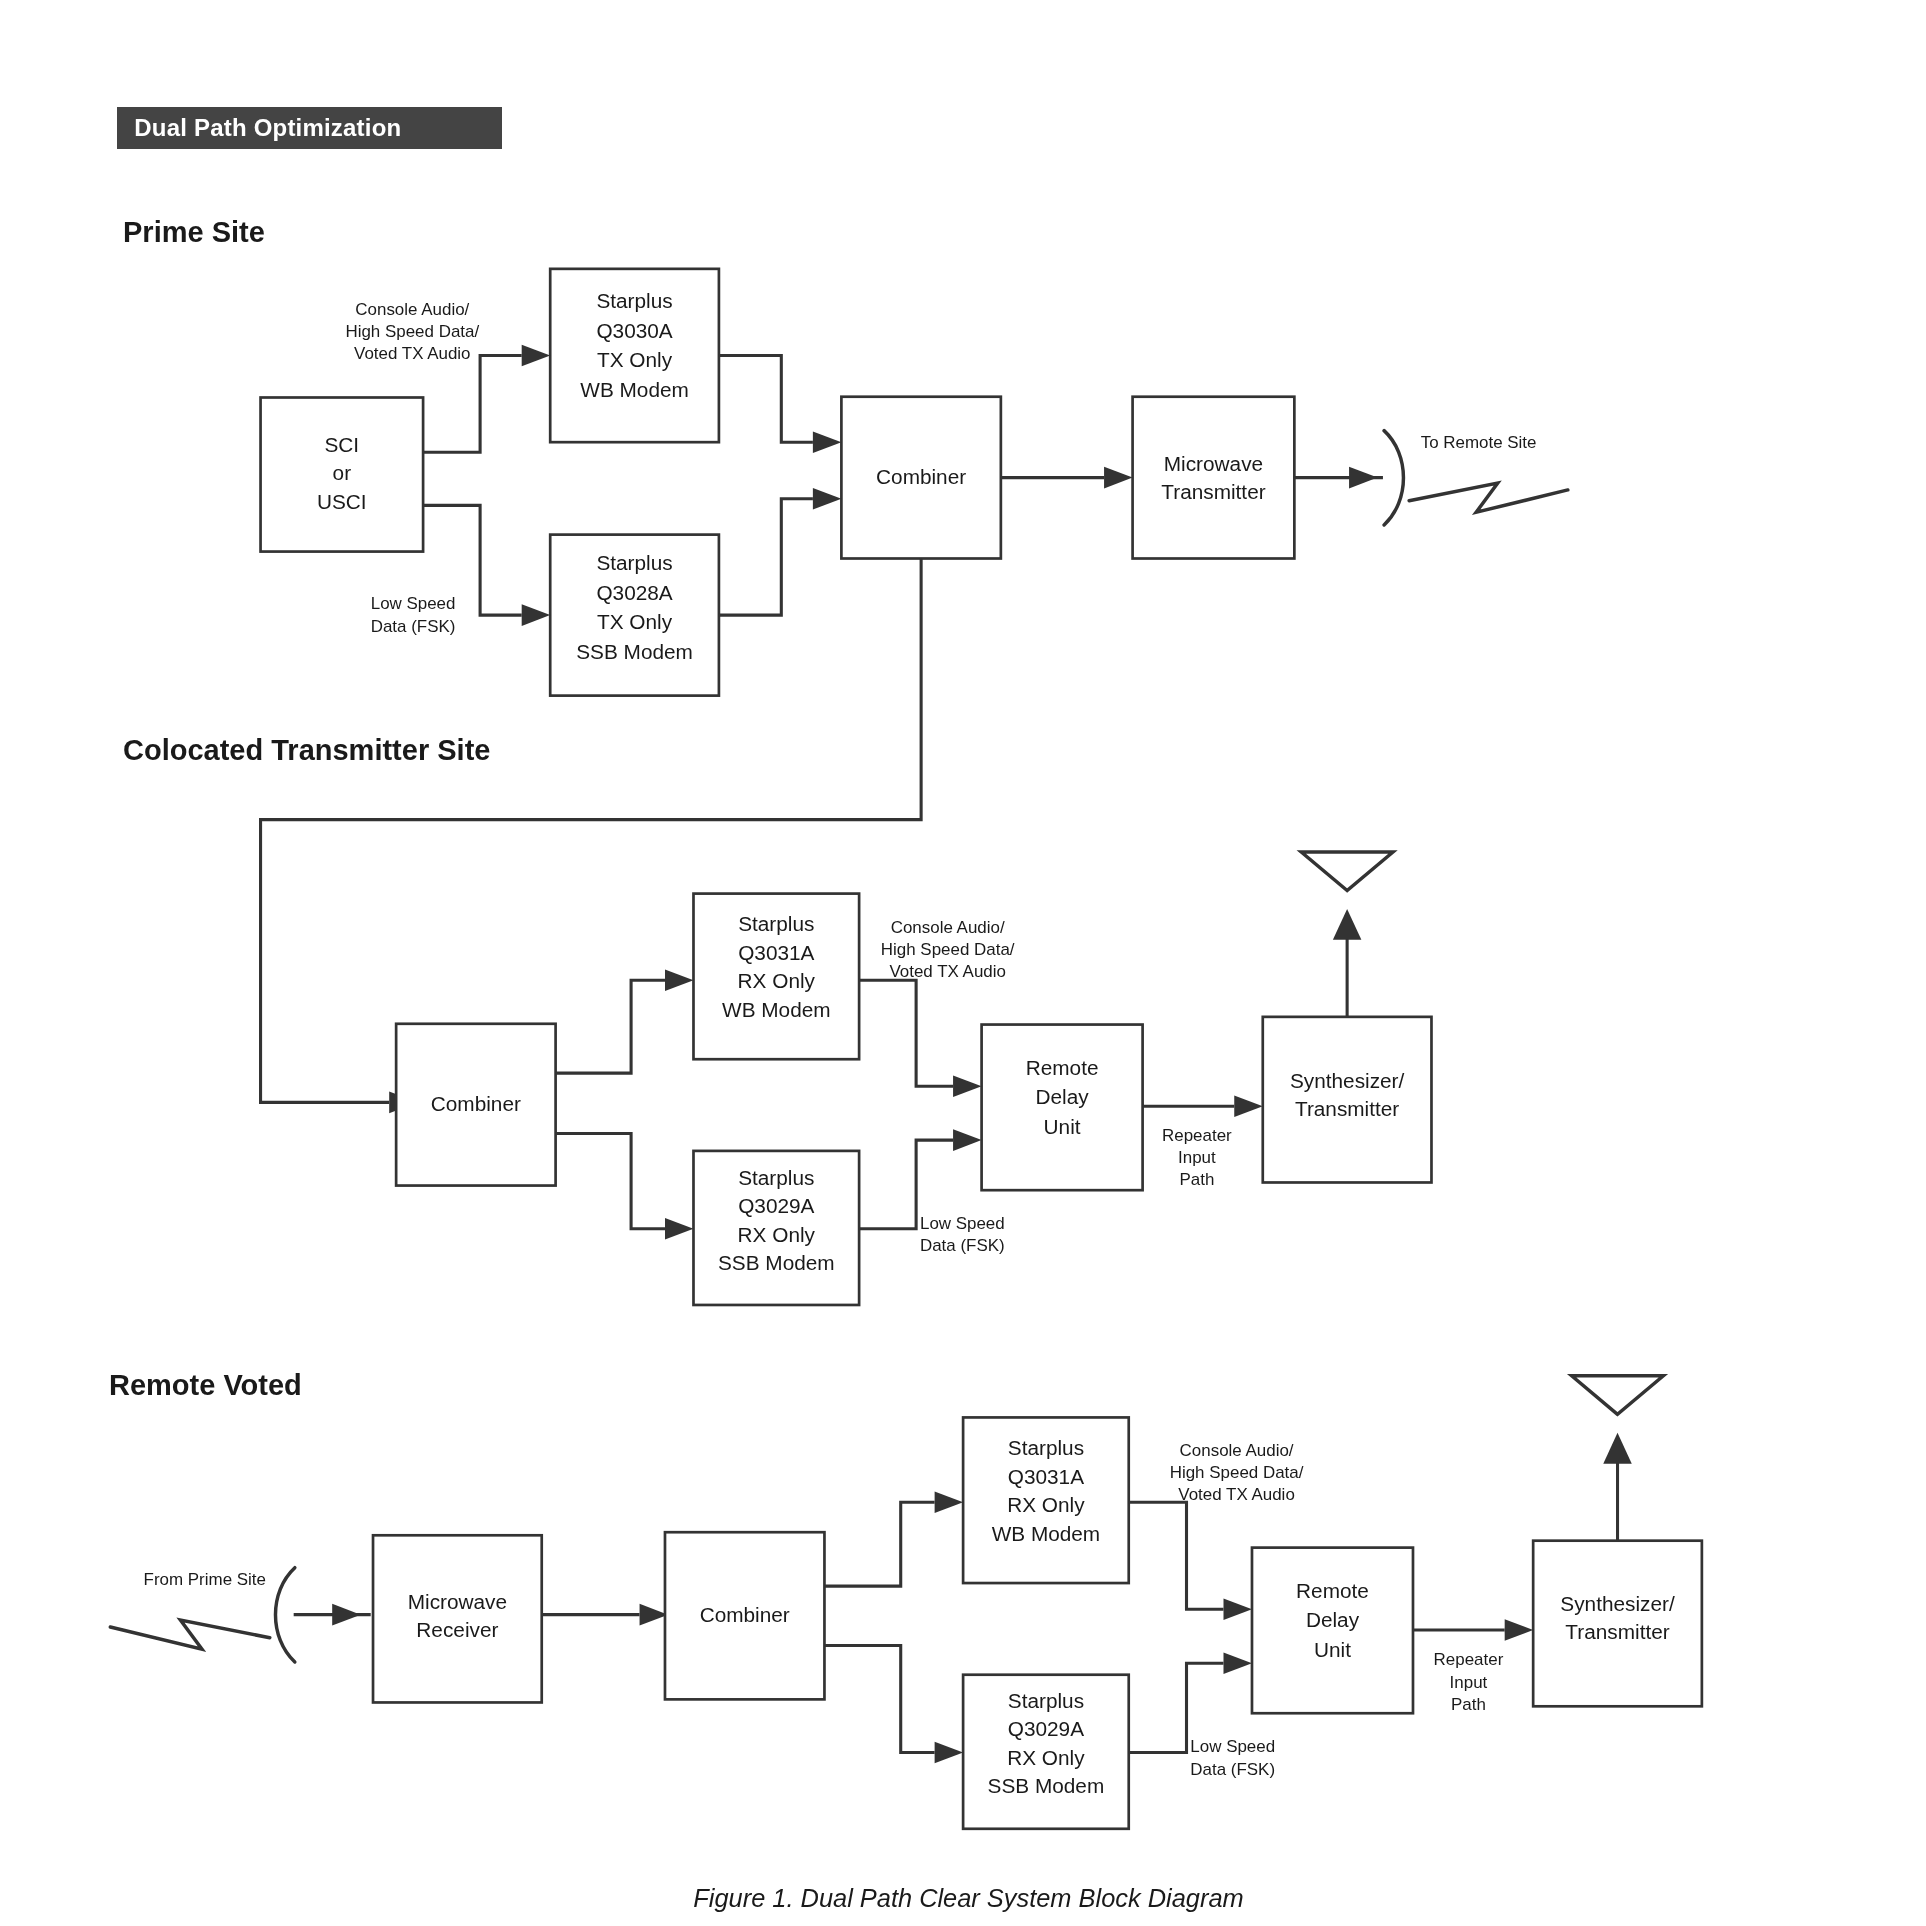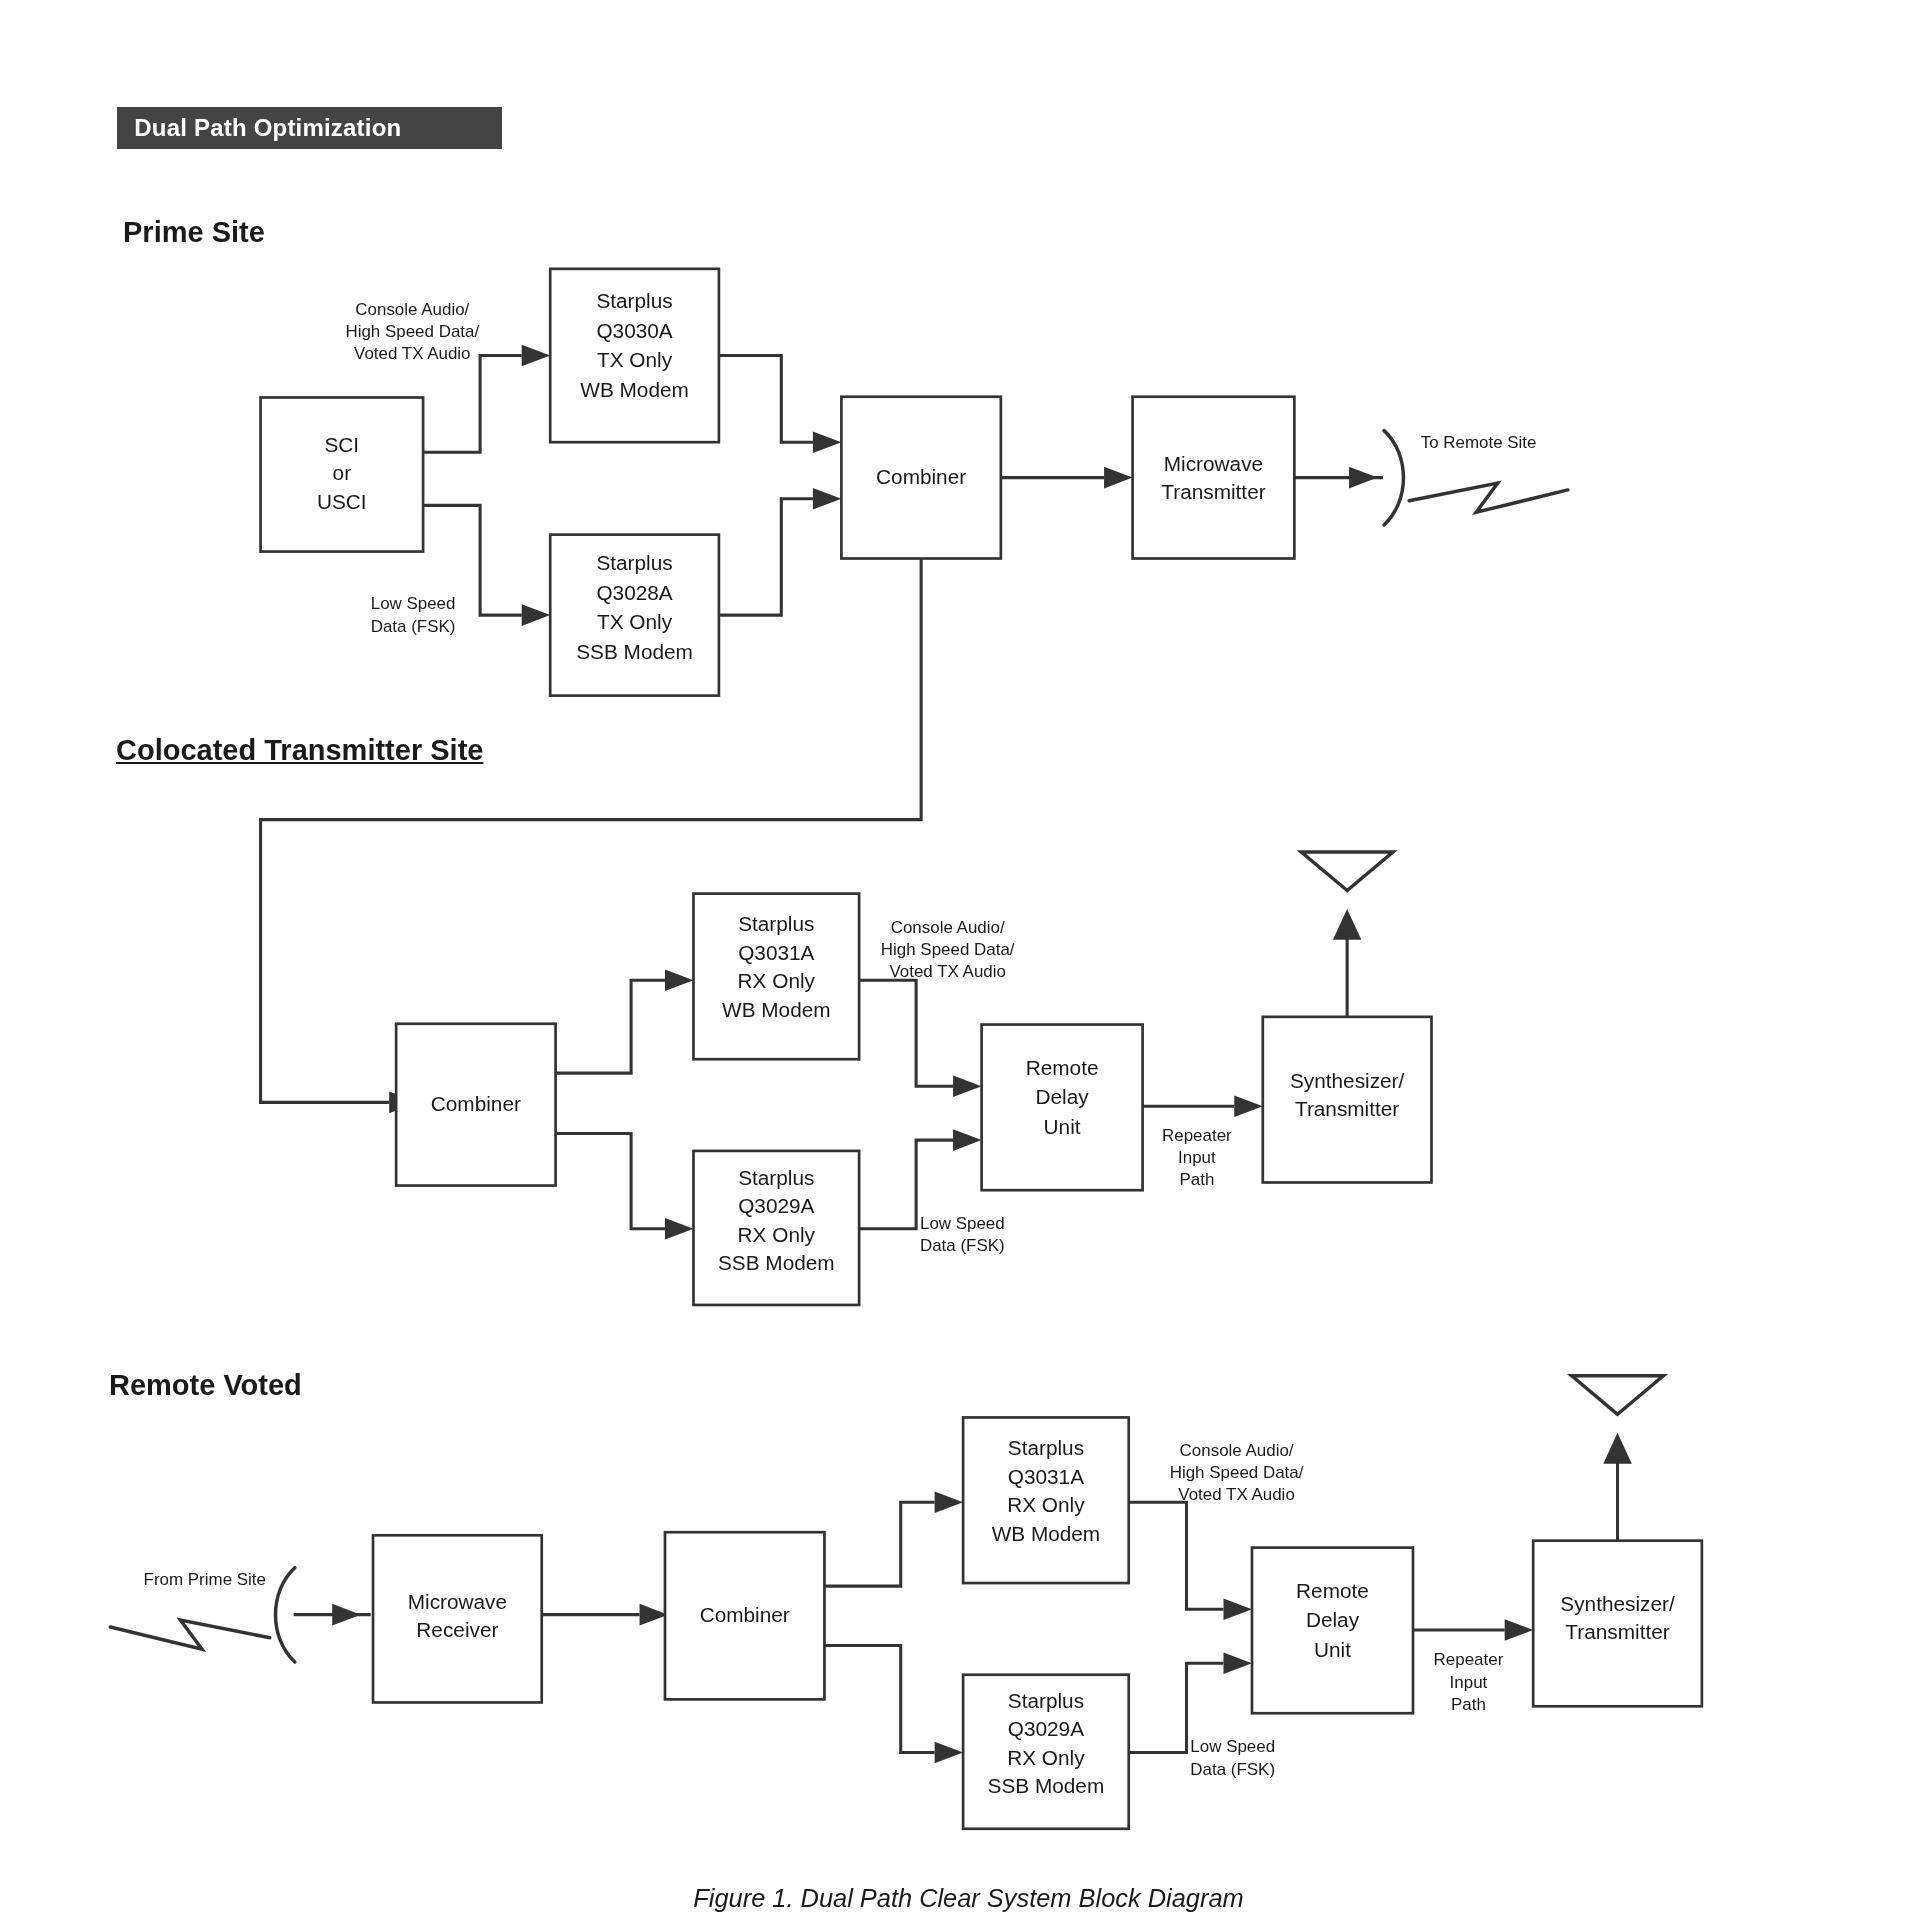--- a/index.html
+++ b/index.html
@@ -39,21 +39,21 @@
 
   
   .section-heading {
     position: absolute;
     font-size: 29px;
     font-weight: bold;
     white-space: nowrap;
     color: #1a1a1a;
   }
   #heading-prime      { left: 109px; top: 216px; margin-left: 14px; }
-  #heading-colocated  { left: 116px; top: 734px; text-decoration: underline; }
+  #heading-colocated  { left: 123px; top: 734px; }
   #heading-remote     { left: 109px; top: 1369px; }
 
   
   #figure-caption {
     position: absolute;
     left: 0;
     top: 1884px;
     width: 1937px;
     text-align: center;
     font-size: 25.4px;

